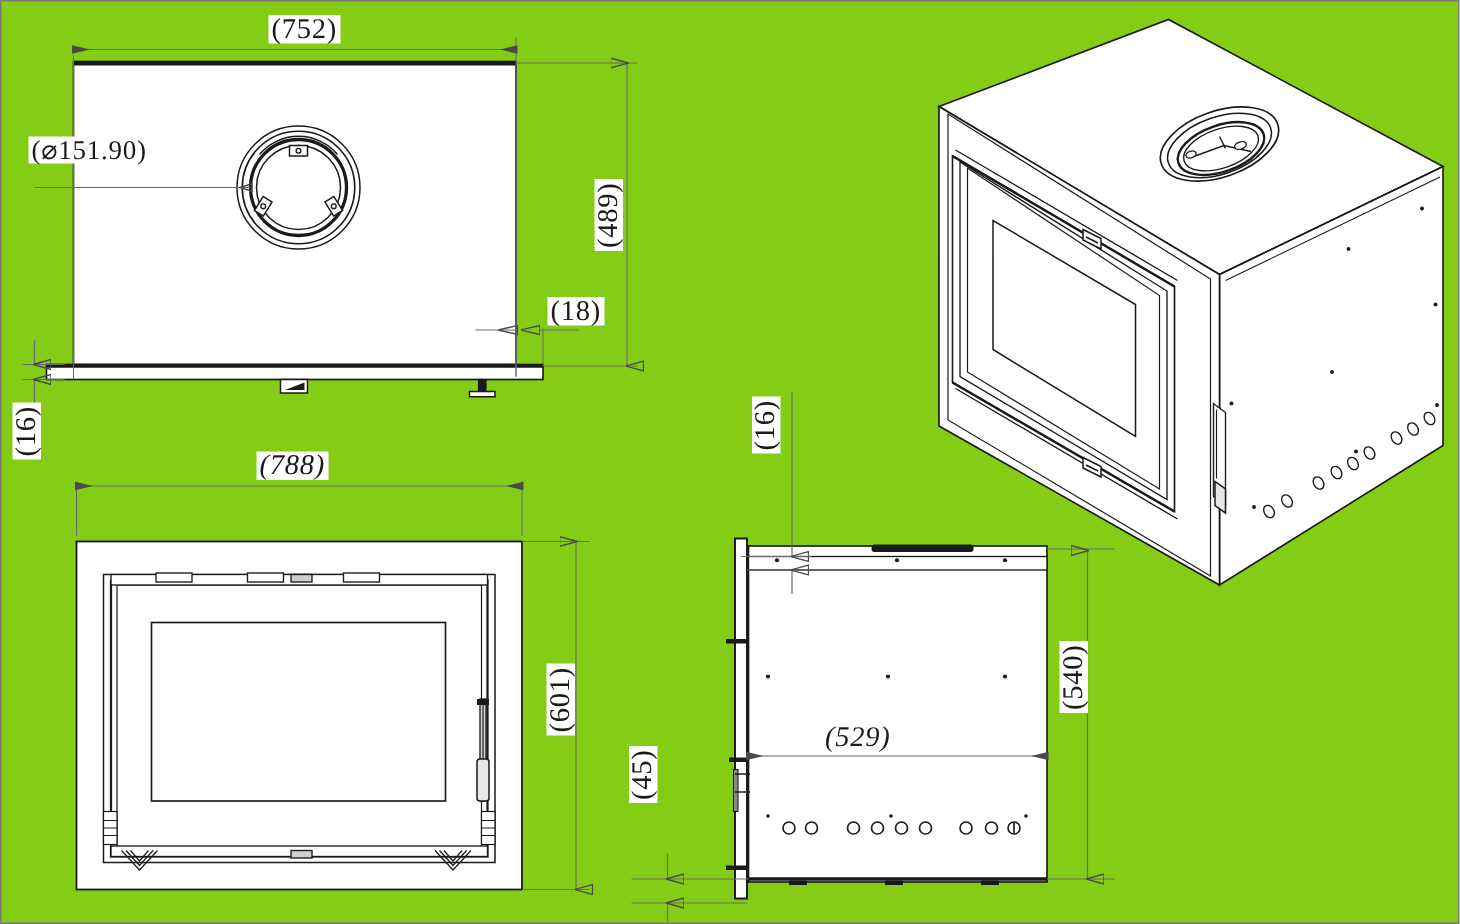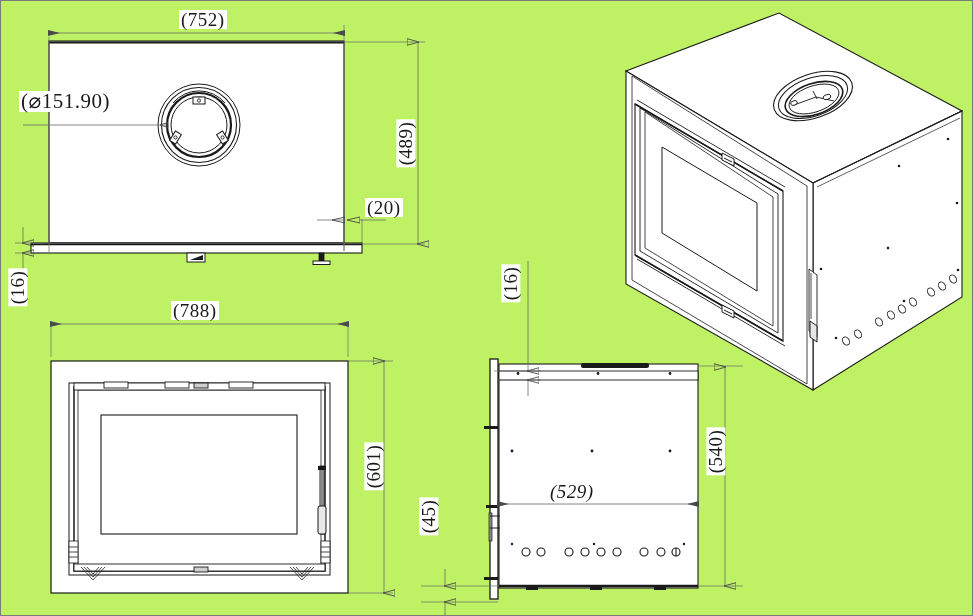--- a/index.html
+++ b/index.html
@@ -8,21 +8,21 @@
     padding: 0;
     background: #ffffff;
   }
   body {
     font-family: "Liberation Serif", serif;
   }
   #sheet {
     position: relative;
     width: 973px;
     height: 616px;
-    background: #bef264;
+    background: #84cc16;
     border: 1px solid #7a7a7a;
     box-sizing: border-box;
     overflow: hidden;
   }
   #sheet svg {
     position: absolute;
     left: 0;
     top: 0;
   }
   .dimtext {
@@ -315,27 +315,27 @@
 
       <path d="M812,182 L961,110" stroke-width="0.8"></path>
       <path d="M816,186 L959,117" stroke-width="0.7"></path>
     </g>
   </svg>
 
   <div class="dimtext" style="left:178px; top:9px;">(752)</div>
 
   <div class="dimtext vert" style="left:381px; top:133px; transform-origin:50% 50%;">(489)</div>
 
-  <div class="dimtext" style="left:364px; top:197px;">(20)</div>
+  <div class="dimtext" style="left:364px; top:197px;">(18)</div>
 
   <div class="dimtext vert" style="left:-2px; top:277px; transform-origin:50% 50%;">(16)</div>
 
-  <div class="dimtext" style="left:18px; top:90px; font-size:21px;">(⌀151.90)</div>
-
-  <div class="dimtext" style="left:170px; top:300px;">(788)</div>
+  <div class="dimtext" style="left:18px; top:90px; font-size:18px;">(⌀151.90)</div>
+
+  <div class="dimtext" style="left:170px; top:300px;font-style:italic;">(788)</div>
 
   <div class="dimtext vert" style="left:349px; top:456px; transform-origin:50% 50%;">(601)</div>
 
   <div class="dimtext vert" style="left:491px; top:273px; transform-origin:50% 50%;">(16)</div>
 
   <div class="dimtext vert" style="left:691px; top:441px; transform-origin:50% 50%;">(540)</div>
 
   <div class="dimtext" style="left:547px; top:481px;font-style:italic;">(529)</div>
 
   <div class="dimtext vert" style="left:409px; top:506px; transform-origin:50% 50%;">(45)</div>

